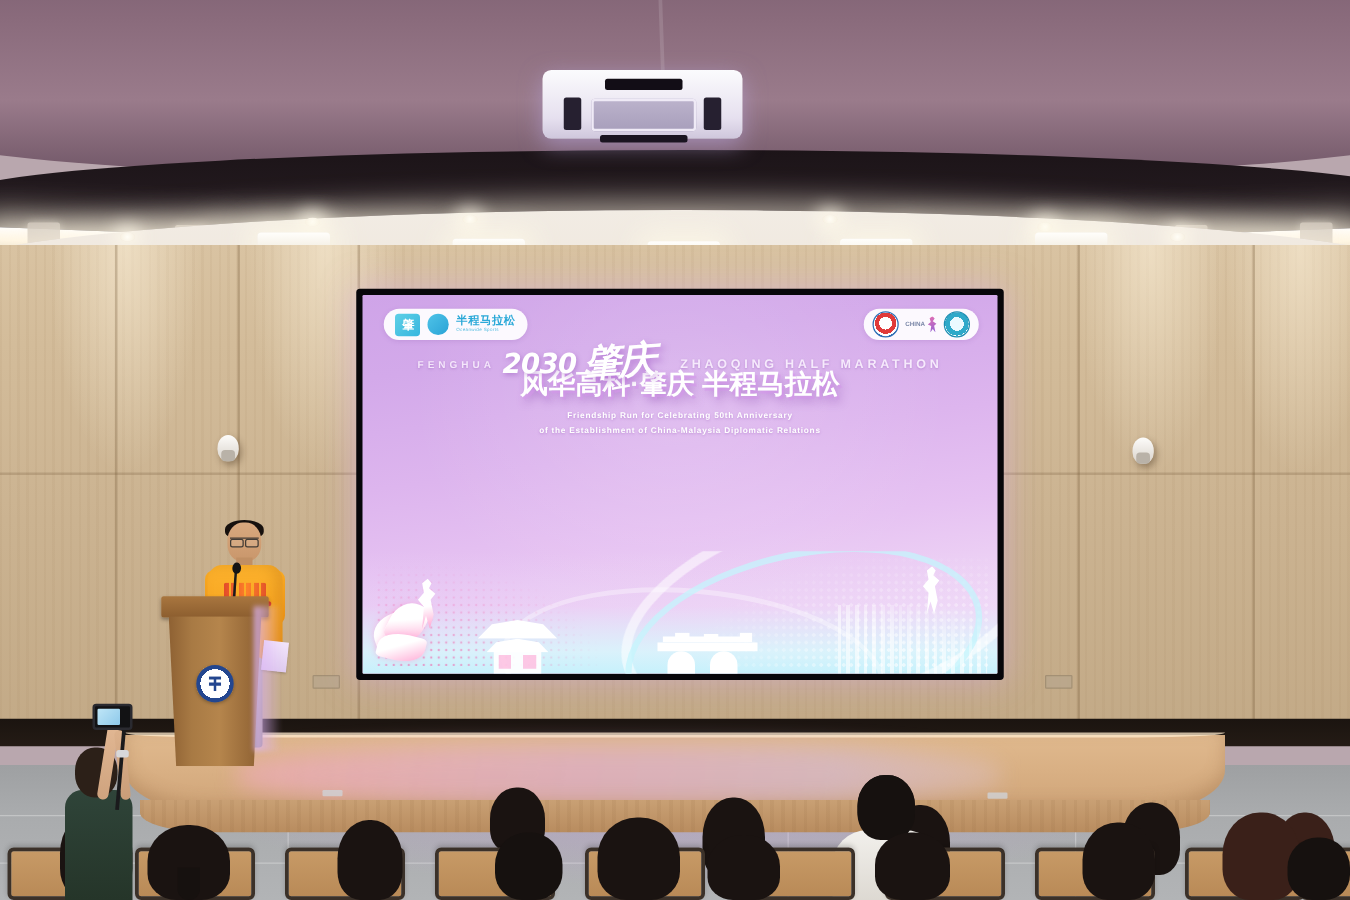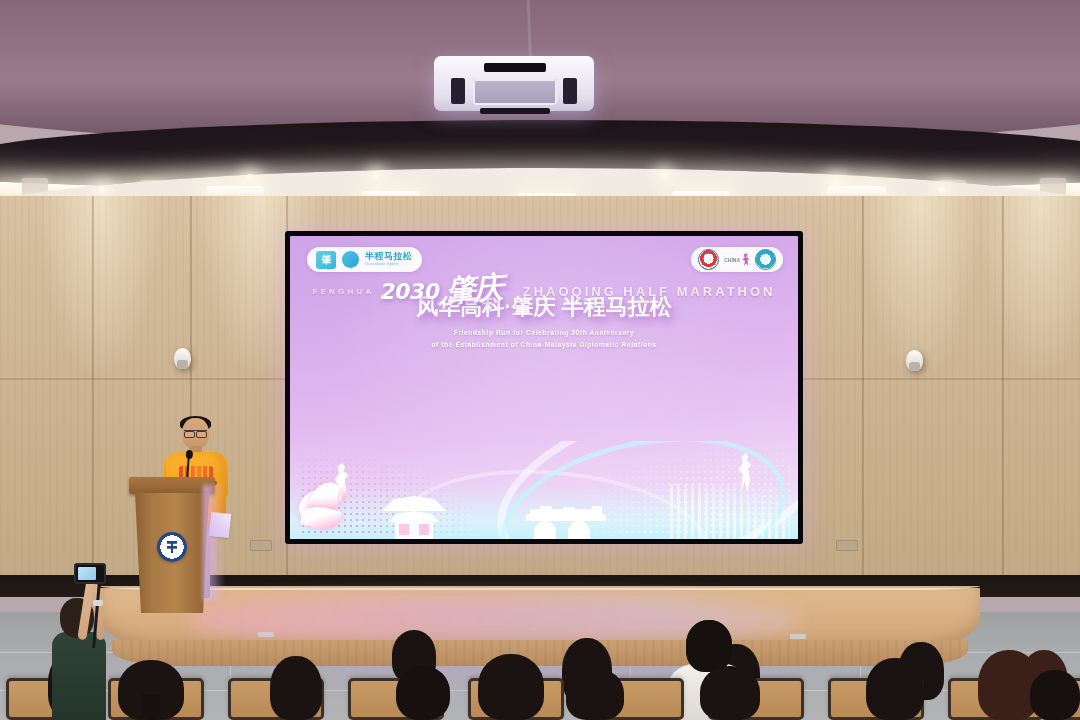--- a/index.html
+++ b/index.html
@@ -98,21 +98,21 @@
     background:linear-gradient(160deg,#e86fb0,#8f63d6);clip-path:polygon(55% 0,75% 14%,58% 30%,90% 46%,70% 58%,82% 100%,58% 78%,36% 100%,44% 60%,14% 50%,40% 36%,30% 12%);}
 
   
   .title-block{position:absolute;left:0;right:0;top:47px;text-align:center;}
   .row-sm{position:relative;height:17px;display:flex;align-items:center;justify-content:center;gap:6px;}
   .fenghua-en{font-size:8px;letter-spacing:3.2px;color:#f4e6fb;font-weight:bold;text-shadow:0 1px 2px rgba(120,60,160,.35);}
   .year{font-size:22px;font-weight:bold;font-style:italic;color:#ffffff;letter-spacing:-.5px;
     text-shadow:1px 2px 4px rgba(140,70,180,.45);font-family:"DejaVu Sans",sans-serif;}
   .zq-cal{font-size:30px;font-weight:bold;font-style:italic;color:#ffffff;letter-spacing:-2px;
     text-shadow:2px 3px 5px rgba(150,70,190,.5);transform:rotate(-4deg) translateY(-2px);display:inline-block;}
-  .zq-en{font-size:13px;letter-spacing:3px;color:#f6eafc;font-weight:bold;text-shadow:0 1px 2px rgba(120,60,160,.35);margin-left:15px;}
+  .zq-en{font-size:10px;letter-spacing:3px;color:#f6eafc;font-weight:bold;text-shadow:0 1px 2px rgba(120,60,160,.35);margin-left:15px;}
 
   .row-main{margin-top:-8px;font-size:22px;font-weight:bold;letter-spacing:0px;
     color:#ffffff;text-shadow:2px 3px 0 rgba(214,150,235,.55),3px 5px 8px rgba(120,50,160,.4);}
   .row-main2{margin-top:-1px;font-size:30px;font-weight:bold;font-style:italic;
     background:linear-gradient(180deg,#ffffff 30%,#ffe0b0 68%,#f7b36a 100%);
     -webkit-background-clip:text;background-clip:text;color:transparent;
     filter:drop-shadow(2px 3px 3px rgba(130,55,170,.4));}
   .sub-en{margin-top:5px;font-size:6.6px;line-height:1.75;font-weight:bold;color:#ffffff;
     letter-spacing:.6px;text-shadow:0 1px 2px rgba(130,60,170,.35);}
 

